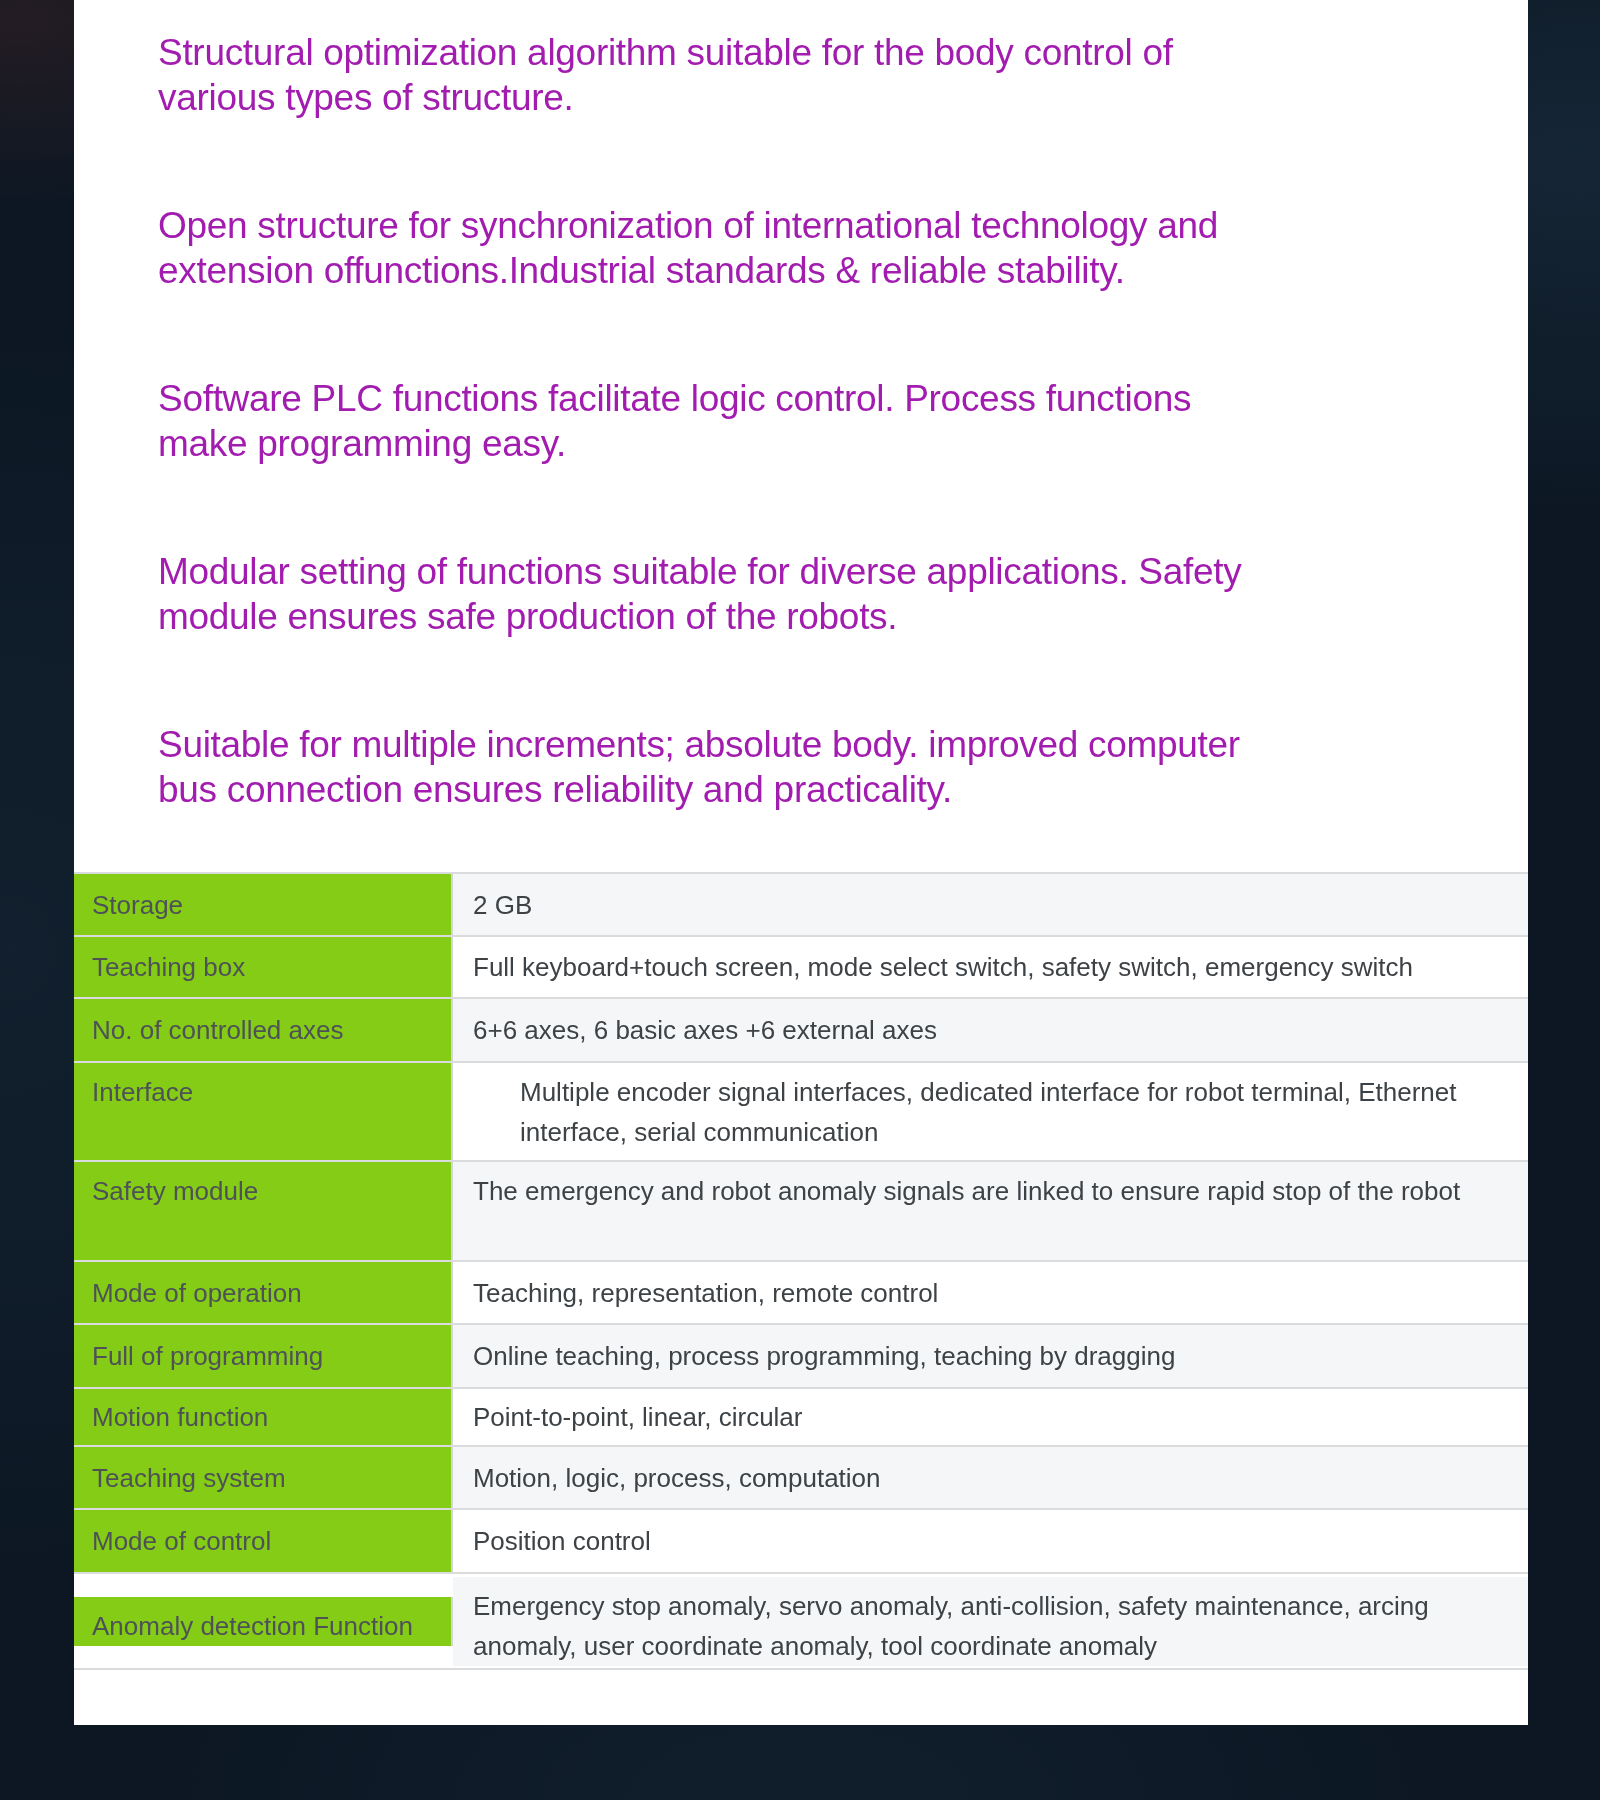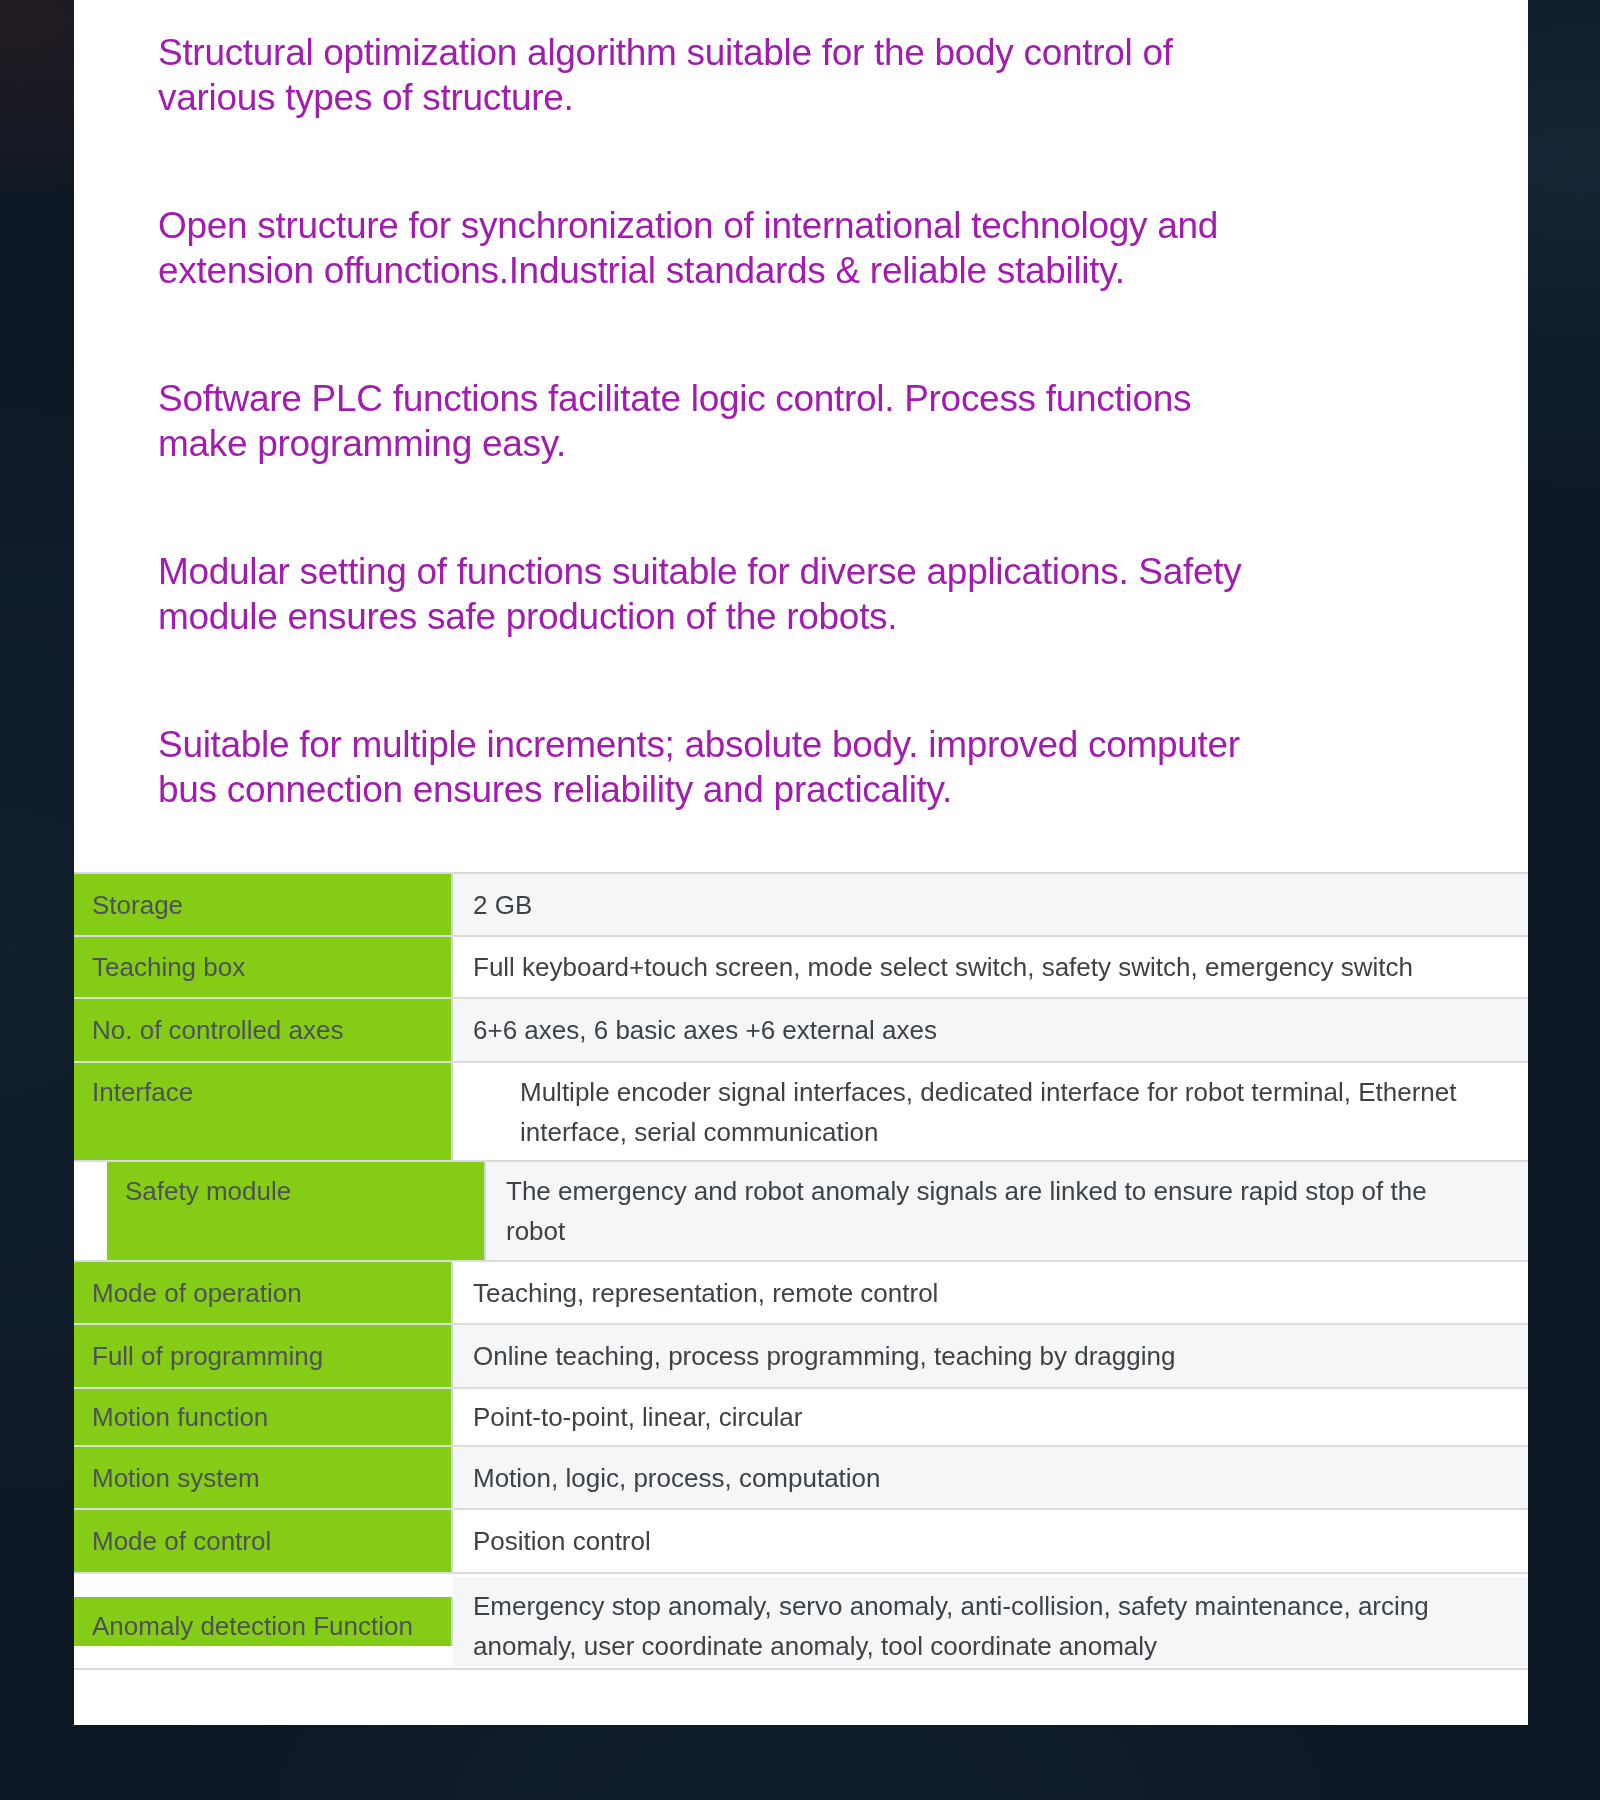--- a/index.html
+++ b/index.html
@@ -30,21 +30,21 @@
   .spec-table{
     position:absolute;left:0;top:872px;width:1454px;
     border-bottom:2px solid #d9dbdd;
     font-size:26px;line-height:40px;
   }
   .row{display:flex;border-top:2px solid #d9dbdd;}
   .row:nth-child(1){height:61px;}
   .row:nth-child(2){height:60px;}
   .row:nth-child(3){height:62px;}
   .row:nth-child(4){height:97px;gap:47px;}
-  .row:nth-child(5){height:98px;padding-left:33px;}
+  .row:nth-child(5){height:98px;}
   .row:nth-child(6){height:61px;text-align:right;}
   .row:nth-child(7){height:62px;}
   .row:nth-child(8){height:56px;}
   .row:nth-child(9){height:61px;}
   .row:nth-child(10){height:62px;}
   .row:nth-child(11){height:94px;align-items:center;}
   .cell{display:flex;align-items:center;box-sizing:border-box;}
   .label-cell{
     width:379px;flex:0 0 379px;background:#84cc16;
     border-right:2px solid #d3d6d9;
@@ -114,21 +114,21 @@
     </div>
     <div class="row">
       <div class="cell label-cell">Full of programming</div>
       <div class="cell value-cell">Online teaching, process programming, teaching by dragging</div>
     </div>
     <div class="row">
       <div class="cell label-cell">Motion function</div>
       <div class="cell value-cell">Point-to-point, linear, circular</div>
     </div>
     <div class="row">
-      <div class="cell label-cell">Motion system</div>
+      <div class="cell label-cell">Teaching system</div>
       <div class="cell value-cell">Motion, logic, process, computation</div>
     </div>
     <div class="row">
       <div class="cell label-cell">Mode of control</div>
       <div class="cell value-cell">Position control</div>
     </div>
     <div class="row tall">
       <div class="cell label-cell">Anomaly detection Function</div>
       <div class="cell value-cell">Emergency stop anomaly, servo anomaly, anti-collision, safety maintenance, arcing anomaly, user coordinate anomaly, tool coordinate anomaly</div>
     </div>

